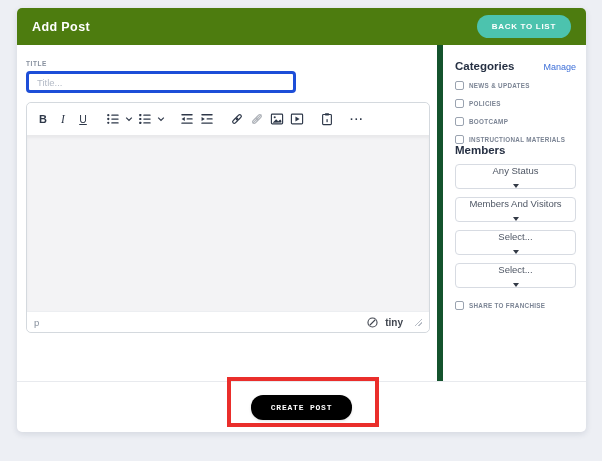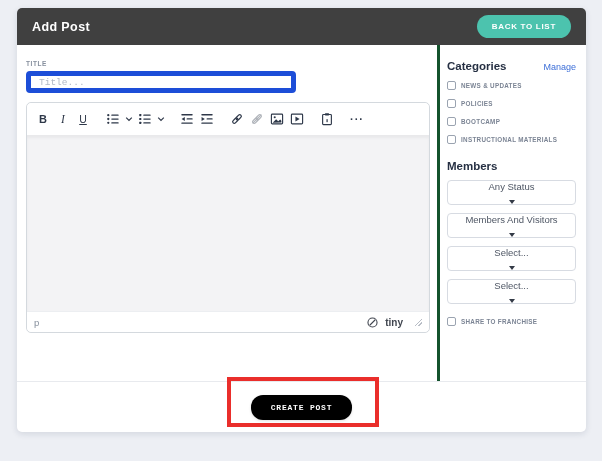--- a/index.html
+++ b/index.html
@@ -3,36 +3,36 @@
 <meta charset="utf-8">
 <style>
   * { margin:0; padding:0; box-sizing:border-box; }
   body { background:#e4e7ec; font-family:"Liberation Sans", sans-serif; }
   .stage { position:relative; width:602px; height:461px; background:#edeff4; overflow:hidden; }
 
   .card { position:absolute; left:17px; top:8px; width:569px; height:424px;
           background:#fff; border-radius:5px; box-shadow:0 2px 6px rgba(25,40,70,.12); }
 
   
-  .hdr { height:37px; background:#404040; border-radius:5px 5px 0 0;
+  .hdr { height:37px; background:#4d7c0f; border-radius:5px 5px 0 0;
          display:flex; align-items:center; justify-content:space-between; padding:0 15px; }
   .hdr-title { color:#fff; font-size:12.5px; font-weight:bold; letter-spacing:.4px; }
   .pill-btn { background:#4cc3ae; color:#fff; border:none; border-radius:12px;
               font-family:inherit; font-size:8px; font-weight:bold; letter-spacing:.7px;
               padding:7px 15px; cursor:pointer; }
 
   
   .bodyrow { display:flex; height:336px; }
   .main-col { flex:1; padding:15px 7px 0 9px; }
-  .side-col { width:149px; border-left:3px solid #14532d; padding:15px 10px 0 7px; }
+  .side-col { width:149px; border-left:6px solid #14532d; padding:15px 10px 0 12px; }
 
   .micro-label { font-size:6.5px; color:#868f9d; letter-spacing:.6px; font-weight:bold; }
   .title-input { display:block; margin-top:4px; width:270px; height:22px;
-                 border:5px solid #1d4ed8; border-radius:4px; padding:0 8px;
-                 font-family:Liberation Mono, monospace; font-size:9.5px; color:#3c4452; }
+                 border:3px solid #1d4ed8; border-radius:4px; padding:0 8px;
+                 font-family:Liberation Sans, sans-serif; font-size:9.5px; color:#3c4452; }
   .title-input::placeholder { color:#b3bac6; }
 
   
   .editor { margin-top:9px; width:404px; border:1px solid #d4d9de; border-radius:5px; background:#fff; }
   .tbar { height:32px; display:flex; align-items:center; padding:0 6px; border-radius:5px 5px 0 0; background:#fff; }
   .tbtn { display:flex; align-items:center; justify-content:center; width:20px; height:24px;
           border:none; background:transparent; color:#2e3849; font-family:inherit; cursor:pointer; }
   .tbtn svg { display:block; }
   .tb-b { font-weight:bold; font-size:11px; }
   .tb-i { font-style:italic; font-family:"Liberation Serif", serif; font-size:11.5px; }
@@ -50,21 +50,21 @@
   .resize-h { width:7px; height:7px; margin-left:5px; cursor:nwse-resize;
               background:linear-gradient(135deg, transparent 45%, #b9bec7 45%, #b9bec7 55%, transparent 55%, transparent 70%, #b9bec7 70%, #b9bec7 80%, transparent 80%); }
 
   
   .side-head-row { display:flex; align-items:baseline; justify-content:space-between; }
   .side-h { font-size:11.5px; font-weight:bold; color:#263043; }
   .manage { font-size:9px; color:#3d6fd8; text-decoration:none; cursor:pointer; }
   .cb-row { display:flex; align-items:center; gap:5px; margin-top:9px; cursor:pointer; }
   .cb { width:9px; height:9px; border:1px solid #9aa3b0; border-radius:2px; background:#fff; flex:0 0 auto; }
   .cb-label { font-size:6.3px; color:#7b8494; letter-spacing:.3px; font-weight:bold; }
-  .mt16 { margin-top:16px; }
+  .mt16 { }
   .sel { margin-top:8px; height:25px; border:1px solid #d7dbe2; border-radius:4px; background:#fff;
          display:flex; align-items:center; justify-content:space-between; padding:0 9px; cursor:pointer;flex-direction:column; }
   .sel-txt { font-size:9.5px; color:#4e5664; }
   .caret { width:0; height:0; border-left:3.5px solid transparent; border-right:3.5px solid transparent;
            border-top:4px solid #333a46; }
 
   
   .foot { height:51px; border-top:1px solid #e8eaee; display:flex; align-items:center; justify-content:center; }
   .create-btn { background:#000000; color:#fff; border:none; border-radius:12px;
                 font-family:Liberation Mono, monospace; font-size:8px; font-weight:bold; letter-spacing:.8px;

